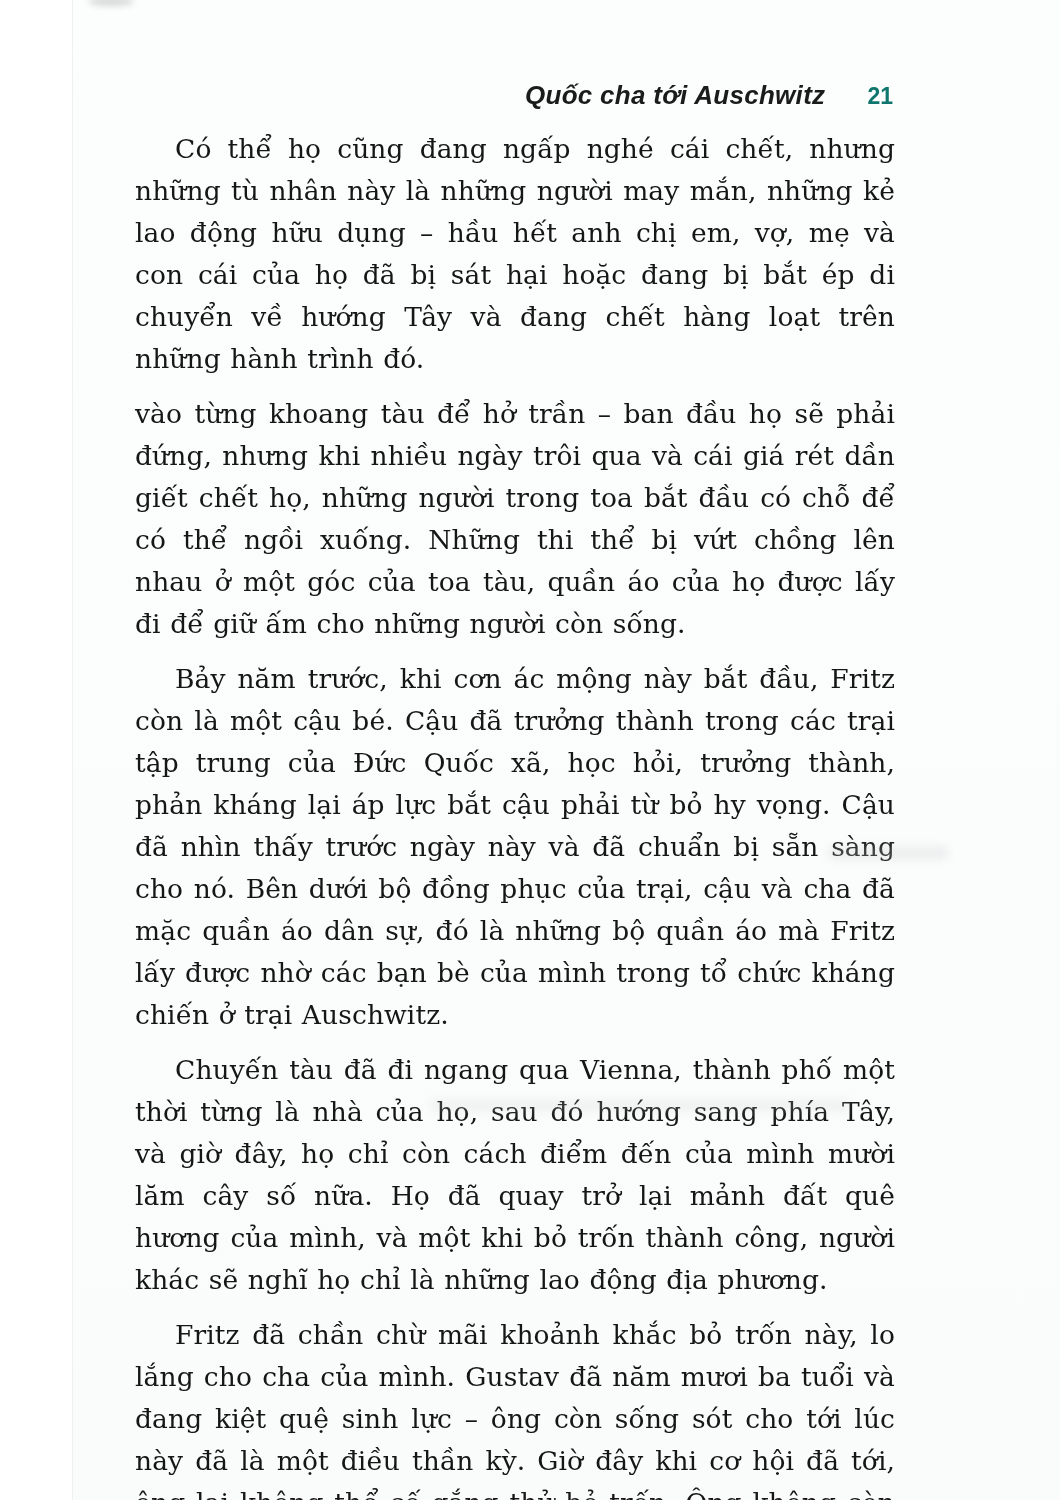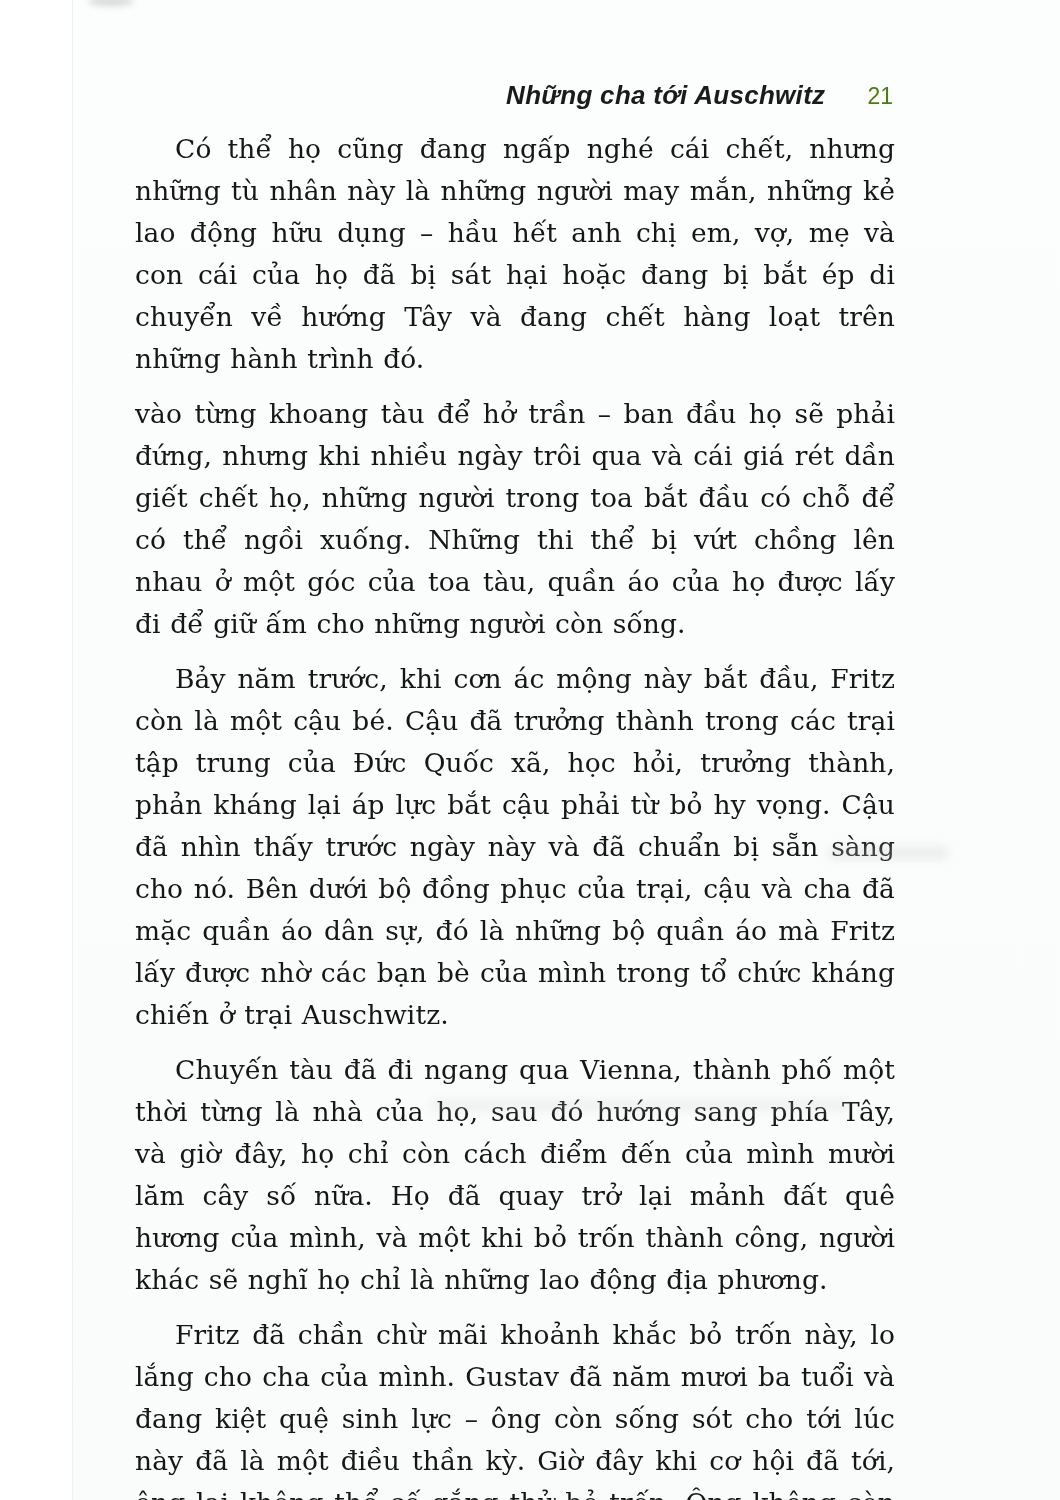--- a/index.html
+++ b/index.html
@@ -58,23 +58,23 @@
   .running-title {
     font-family: "Liberation Sans", sans-serif;
     font-style: italic;
     font-weight: 600;
     font-size: 26px;
     letter-spacing: 0.3px;
     color: #1b1b1b;
   }
   .running-pagenum {
     font-family: "Liberation Sans", sans-serif;
-    font-weight: 400;
+    font-weight: 700;
     font-size: 23px;
-    color: #4d7c0f;
+    color: #0f766e;
   }
   .text-block {
     position: absolute;
     left: 135px;
     top: 128px;
     width: 760px;
     text-align: justify;
     font-size: 26.5px;
     line-height: 42px;
     letter-spacing: 0.1px;
@@ -100,21 +100,21 @@
 </style>
 </head>
 <body>
 
 <div class="scan">
   <div class="page-tint"></div>
   <div class="edge-strip"></div>
   <div class="smudge-top"></div>
 
   <header class="running-head">
-    <span class="running-title">Những cha tới Auschwitz</span>
+    <span class="running-title">Quốc cha tới Auschwitz</span>
     <span class="running-pagenum">21</span>
   </header>
 
   <main class="text-block">
     <p class="para">Có thể họ cũng đang ngấp nghé cái chết, nhưng những tù nhân này là những người may mắn, những kẻ lao động hữu dụng – hầu hết anh chị em, vợ, mẹ và con cái của họ đã bị sát hại hoặc đang bị bắt ép di chuyển về hướng Tây và đang chết hàng loạt trên những hành trình đó.</p>
     <p class="para no-indent">vào từng khoang tàu để hở trần – ban đầu họ sẽ phải đứng, nhưng khi nhiều ngày trôi qua và cái giá rét dần giết chết họ, những người trong toa bắt đầu có chỗ để có thể ngồi xuống. Những thi thể bị vứt chồng lên nhau ở một góc của toa tàu, quần áo của họ được lấy đi để giữ ấm cho những người còn sống.</p>
     <p class="para">Bảy năm trước, khi cơn ác mộng này bắt đầu, Fritz còn là một cậu bé. Cậu đã trưởng thành trong các trại tập trung của Đức Quốc xã, học hỏi, trưởng thành, phản kháng lại áp lực bắt cậu phải từ bỏ hy vọng. Cậu đã nhìn thấy trước ngày này và đã chuẩn bị sẵn sàng cho nó. Bên dưới bộ đồng phục của trại, cậu và cha đã mặc quần áo dân sự, đó là những bộ quần áo mà Fritz lấy được nhờ các bạn bè của mình trong tổ chức kháng chiến ở trại Auschwitz.</p>
     <p class="para">Chuyến tàu đã đi ngang qua Vienna, thành phố một thời từng là nhà của họ, sau đó hướng sang phía Tây, và giờ đây, họ chỉ còn cách điểm đến của mình mười lăm cây số nữa. Họ đã quay trở lại mảnh đất quê hương của mình, và một khi bỏ trốn thành công, người khác sẽ nghĩ họ chỉ là những lao động địa phương.</p>
     <p class="para">Fritz đã chần chừ mãi khoảnh khắc bỏ trốn này, lo lắng cho cha của mình. Gustav đã năm mươi ba tuổi và đang kiệt quệ sinh lực – ông còn sống sót cho tới lúc này đã là một điều thần kỳ. Giờ đây khi cơ hội đã tới, ông lại không thể cố gắng thử bỏ trốn. Ông không còn sức khỏe để làm việc đó nữa. Tuy nhiên, ông không thể từ chối cơ hội để con trai mình được sống. Đó sẽ là nỗi đau thắt ruột thắt gan</p>
   </main>

